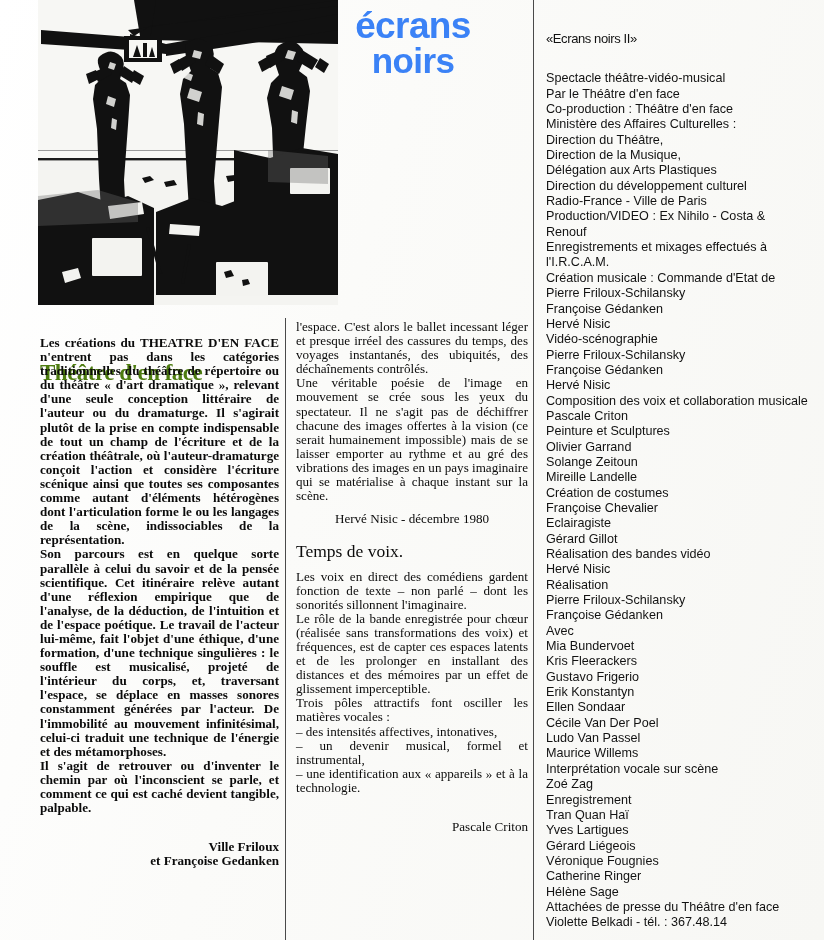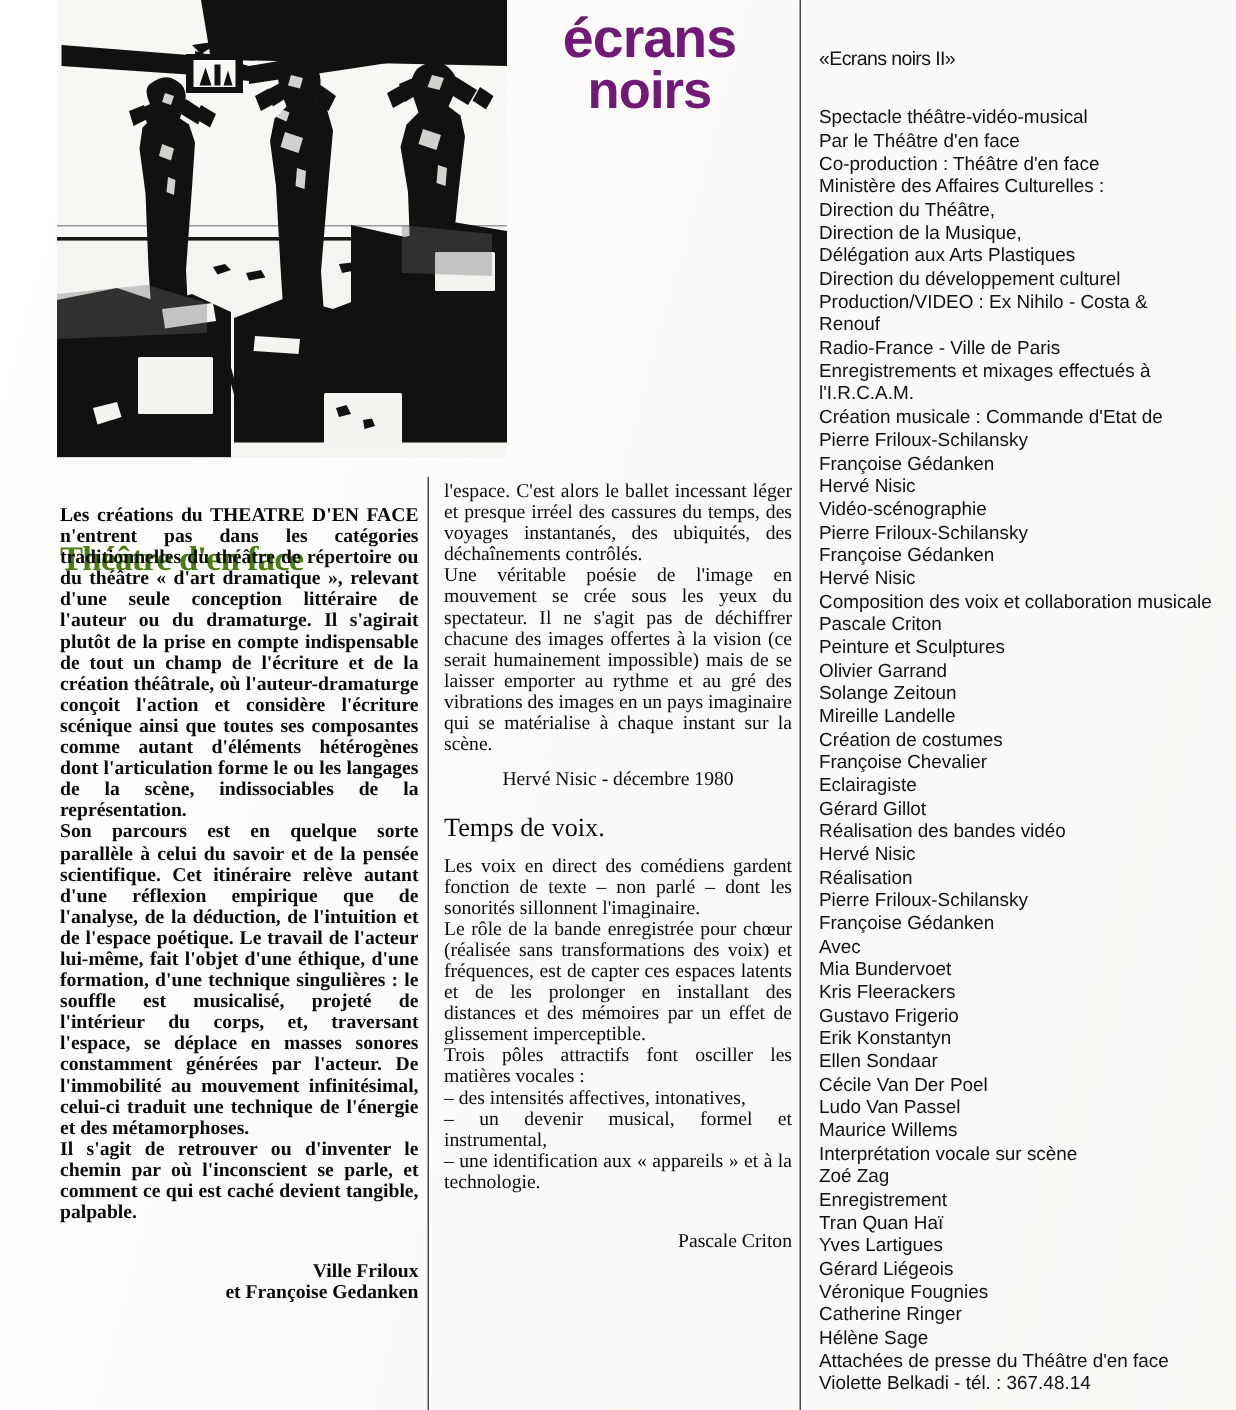--- a/index.html
+++ b/index.html
@@ -48,30 +48,30 @@
     width: 300px;
     height: 305px;
     overflow: hidden;
     background: #f2f2ef;
   }
   #artwork svg { display: block; }
 
   
   #masthead-title {
     position: absolute;
-    left: 340px;
+    left: 320px;
     top: 8px;
     width: 186px;
     text-align: center;
     font-family: "Liberation Sans", "DejaVu Sans", sans-serif;
     font-weight: bold;
     font-size: 37px;
     line-height: 0.96;
     letter-spacing: -0.6px;
-    color: #701a75;
+    color: #3b82f6;
   }
   #masthead-title .ln { display: block; }
   #masthead-title .ln2 { font-size: 35px; }
 
   
   .bodycol {
     position: absolute;
     font-family: "Liberation Serif", "DejaVu Serif", serif;
     font-size: 13.1px;
     line-height: 14.1px;
@@ -307,22 +307,22 @@
     <div id="credits-title">«Ecrans noirs II»</div>
     <ul id="credit-list">
         <li class="credit-line">Spectacle théâtre-vidéo-musical</li>
         <li class="credit-line">Par le Théâtre d'en face</li>
         <li class="credit-line">Co-production : Théâtre d'en face</li>
         <li class="credit-line">Ministère des Affaires Culturelles :</li>
         <li class="credit-line">Direction du Théâtre,</li>
         <li class="credit-line">Direction de la Musique,</li>
         <li class="credit-line">Délégation aux Arts Plastiques</li>
         <li class="credit-line">Direction du développement culturel</li>
+        <li class="credit-line">Radio-France - Ville de Paris</li>
         <li class="credit-line">Production/VIDEO : Ex Nihilo - Costa &amp; Renouf</li>
-        <li class="credit-line">Radio-France - Ville de Paris</li>
         <li class="credit-line">Enregistrements et mixages effectués à l'I.R.C.A.M.</li>
         <li class="credit-line">Création musicale : Commande d'Etat de Pierre Friloux-Schilansky</li>
         <li class="credit-line">Françoise Gédanken</li>
         <li class="credit-line">Hervé Nisic</li>
         <li class="credit-line">Vidéo-scénographie</li>
         <li class="credit-line">Pierre Friloux-Schilansky</li>
         <li class="credit-line">Françoise Gédanken</li>
         <li class="credit-line">Hervé Nisic</li>
         <li class="credit-line">Composition des voix et collaboration musicale</li>
         <li class="credit-line">Pascale Criton</li>

